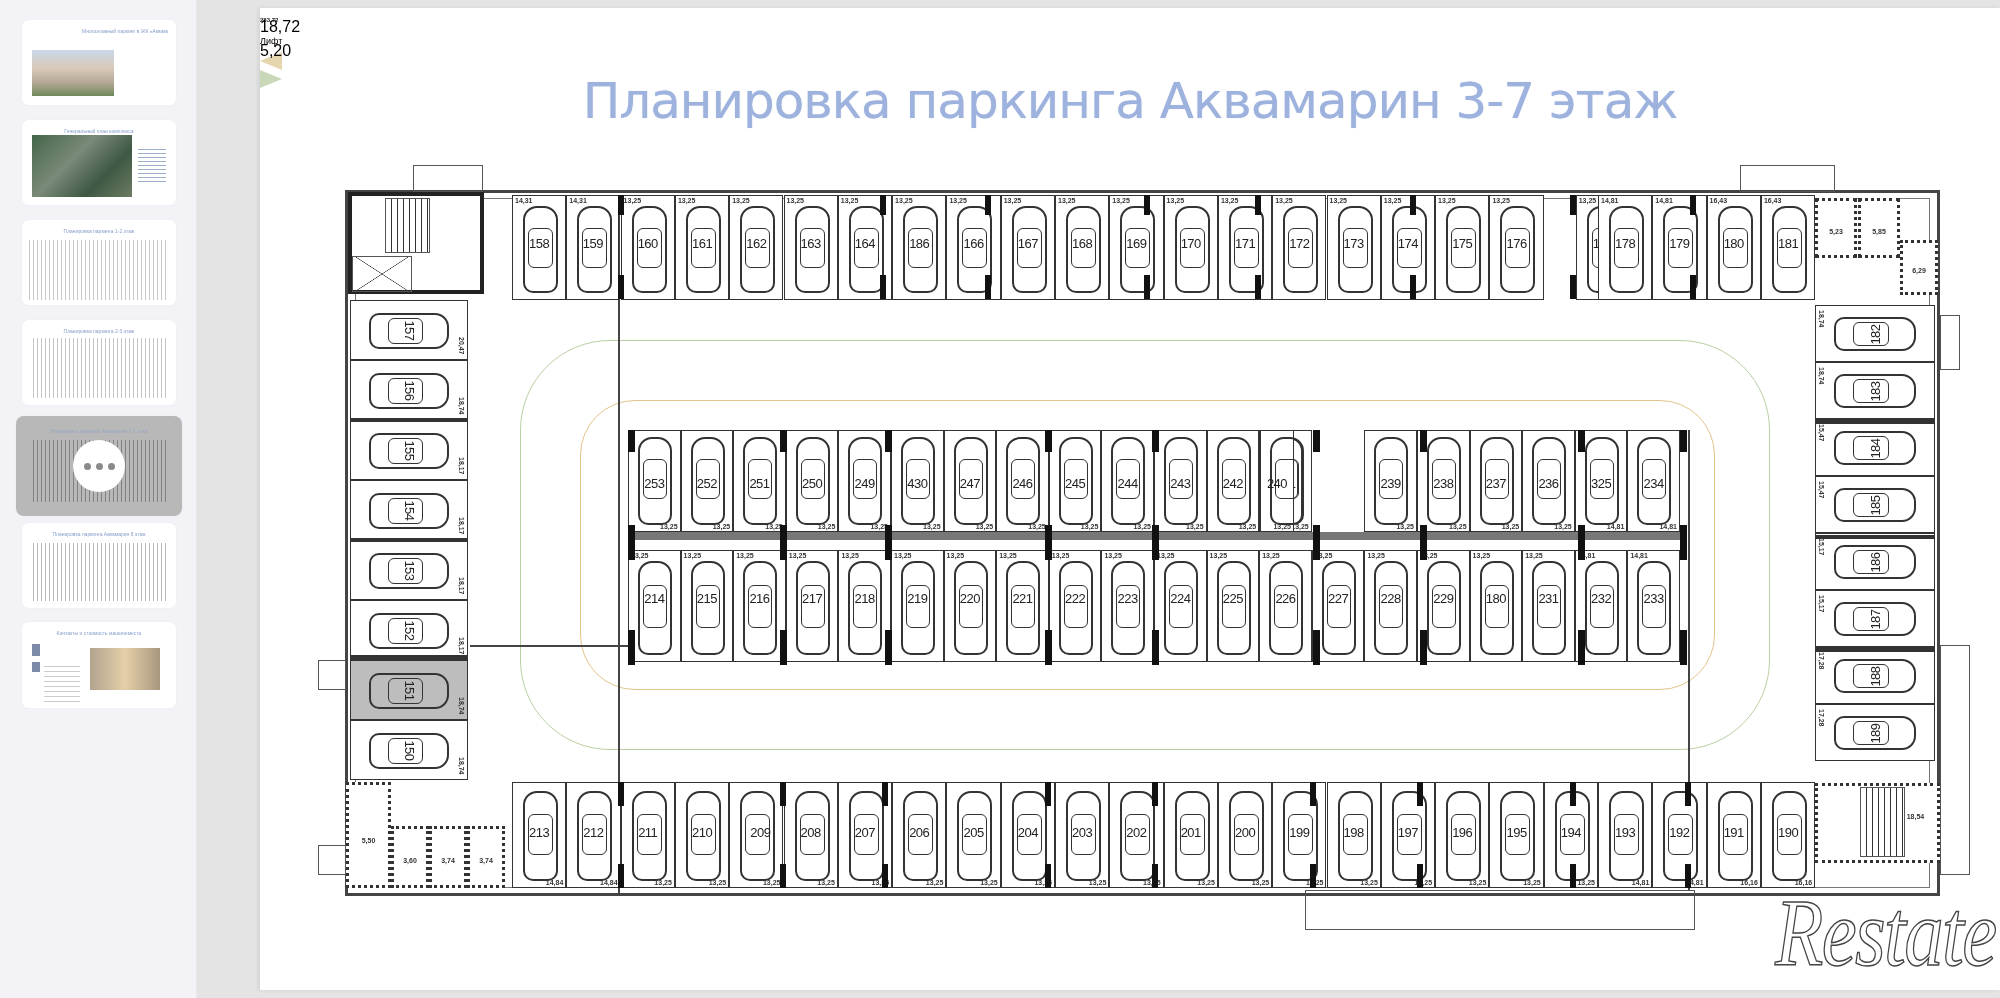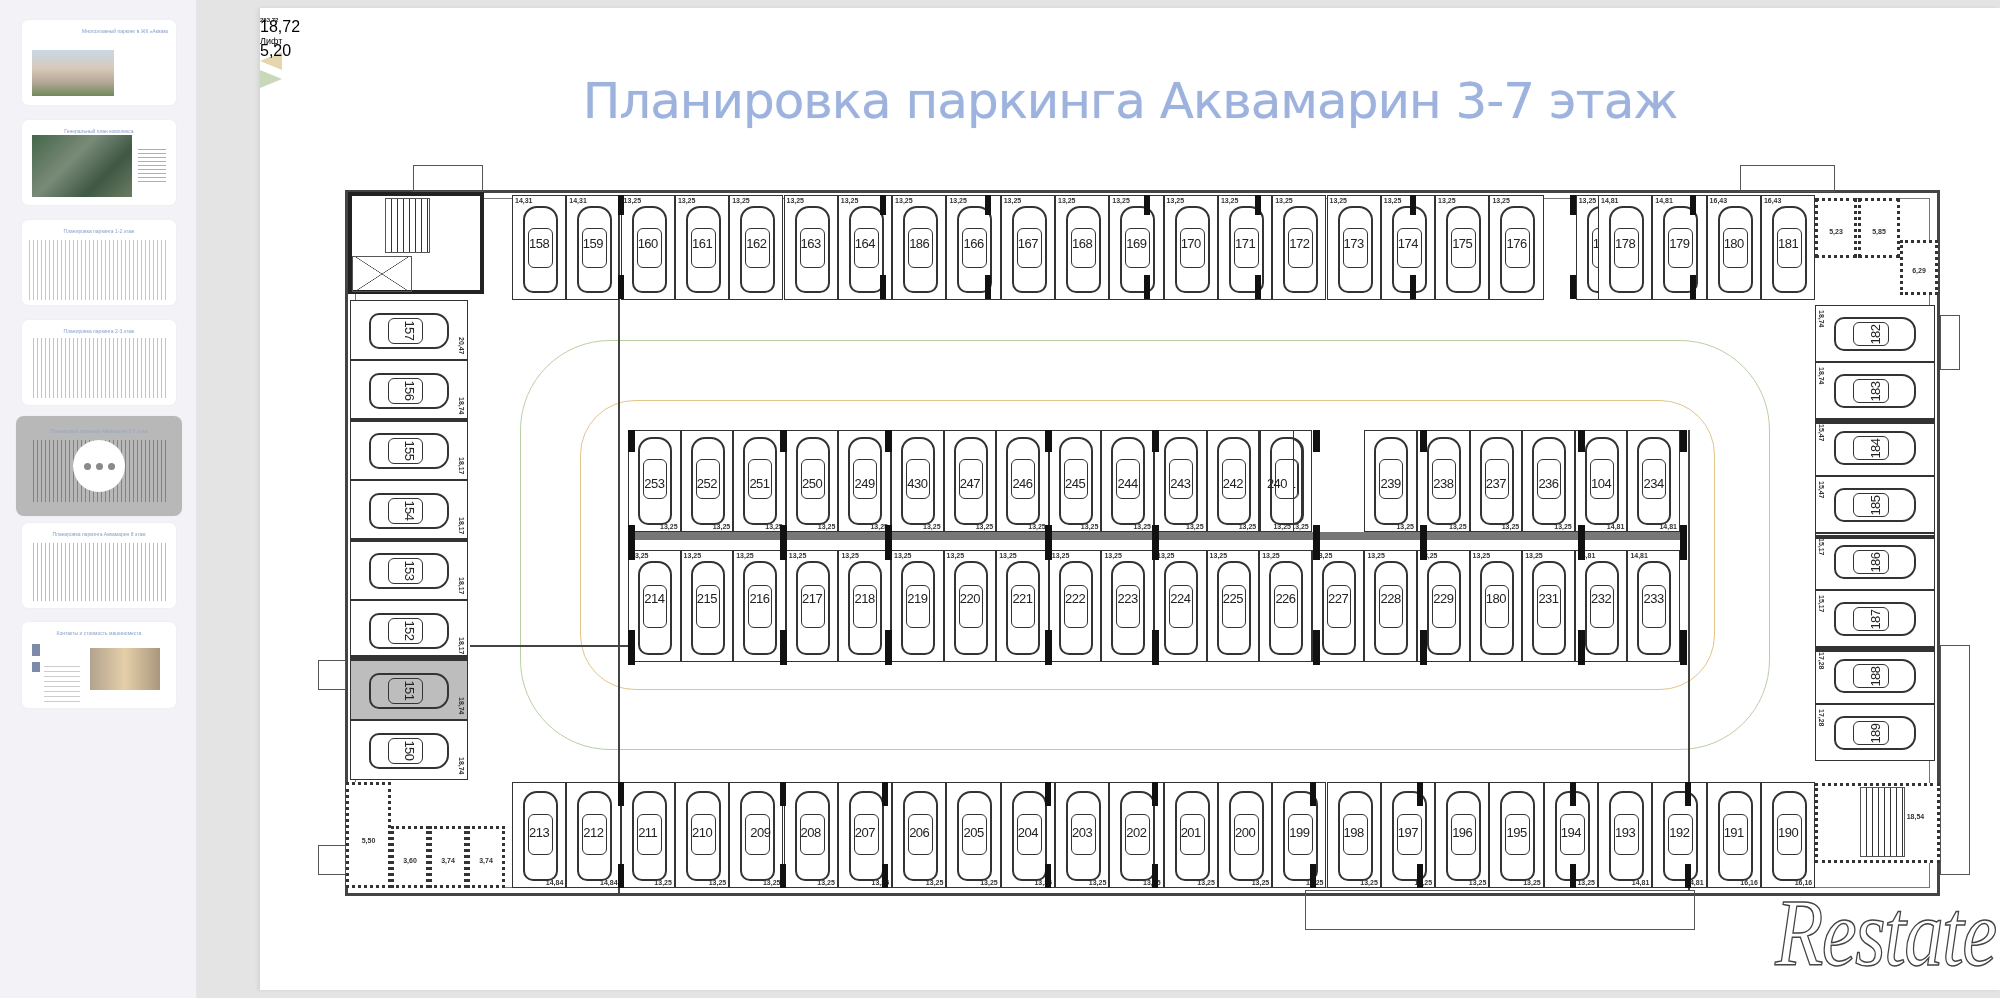--- a/index.html
+++ b/index.html
@@ -296,21 +296,21 @@
         <span class="num" style="left: 0px; right: 0px; text-align: center; top: 45px;">237</span>
         <span class="area" style="right: 2px; bottom: 1px;">13,25</span>
       </div>
       <div class="stall" style="left: 1262.2px; top: 422px; width: 52.6px; height: 102px;">
         <div class="car vcar" style="left: 9px; width: 34px; top: 6px; height: 88px;"></div>
         <span class="num" style="left: 0px; right: 0px; text-align: center; top: 45px;">236</span>
         <span class="area" style="right: 2px; bottom: 1px;">13,25</span>
       </div>
       <div class="stall" style="left: 1314.8px; top: 422px; width: 52.6px; height: 102px;">
         <div class="car vcar" style="left: 9px; width: 34px; top: 6px; height: 88px;"></div>
-        <span class="num" style="left: 0px; right: 0px; text-align: center; top: 45px;">104</span>
+        <span class="num" style="left: 0px; right: 0px; text-align: center; top: 45px;">325</span>
         <span class="area" style="right: 2px; bottom: 1px;">14,81</span>
       </div>
       <div class="stall" style="left: 1367.4px; top: 422px; width: 52.6px; height: 102px;">
         <div class="car vcar" style="left: 9px; width: 34px; top: 6px; height: 88px;"></div>
         <span class="num" style="left: 0px; right: 0px; text-align: center; top: 45px;">234</span>
         <span class="area" style="right: 2px; bottom: 1px;">14,81</span>
       </div>
       <div class="stall" style="left: 368px; top: 542px; width: 52.6px; height: 112px; padding-left: 11px;">
         <div class="car vcar" style="left: 9px; width: 34px; top: 10px; height: 94px;"></div>
         <span class="num" style="left: 0px; right: 0px; text-align: center; top: 40px;">214</span>

